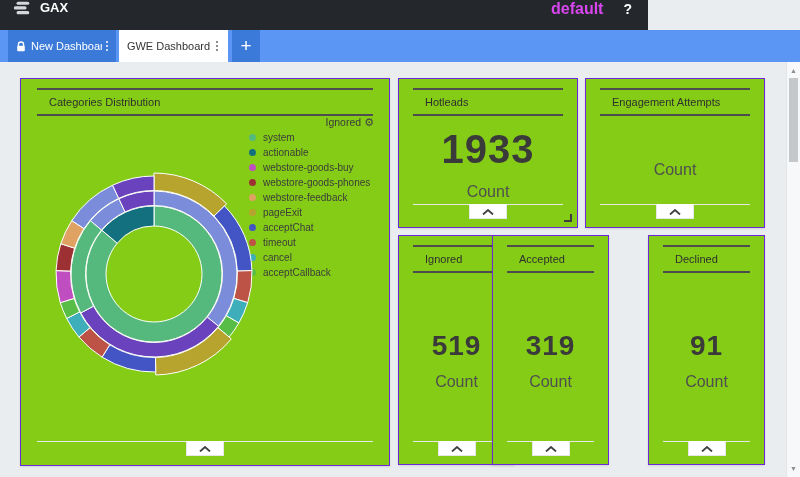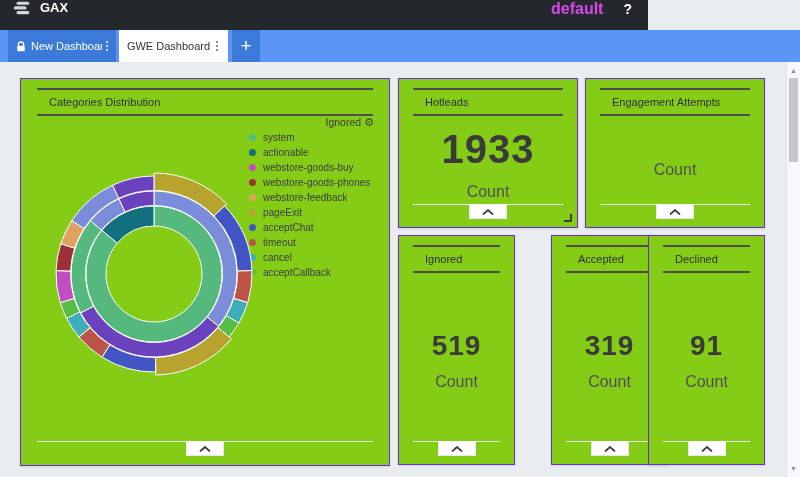--- a/index.html
+++ b/index.html
@@ -33,21 +33,21 @@
   .addtab{width:28px;background:#3b7ad9;color:#fff;font-size:19px;display:flex;align-items:center;
           justify-content:center;cursor:pointer;}
 
   
   .widget{position:absolute;background:#84cc16;border:1px solid #6d28d9;box-sizing:border-box;
           box-shadow:0 1px 2px rgba(0,0,0,.10);display:flex;flex-direction:column;}
   .panel-categories{left:20px;top:78px;width:370px;height:388px;}
   .card-hotleads{left:398px;top:78px;width:180px;height:150px;}
   .card-engagement{left:585px;top:78px;width:180px;height:150px;}
   .card-ignored{left:398px;top:235px;width:117px;height:230px;}
-  .card-accepted{left:551px;top:235px;width:117px;height:230px;}
+  .card-accepted{left:492px;top:235px;width:117px;height:230px;}
   .card-declined{left:648px;top:235px;width:117px;height:230px;}
 
   .widget-header{margin:9px 14px 0;border-top:2px solid #4d4d4d;border-bottom:2px solid #4d4d4d;}
   .panel-categories .widget-header{margin:9px 16px 0;}
   .widget-title{font-size:11px;color:#2f2f2f;padding:6px 0 6px 12px;white-space:nowrap;overflow:hidden;}
 
   .card-body{flex:1;display:flex;flex-direction:column;align-items:center;justify-content:center;padding-top:8px;}
   .stat-value{font-size:40px;font-weight:bold;color:#3a3a3a;letter-spacing:1px;line-height:1.1;}
   .small .stat-value{font-size:28px;}
   .stat-label{font-size:16px;color:#4f4f4f;margin-top:12px;}

